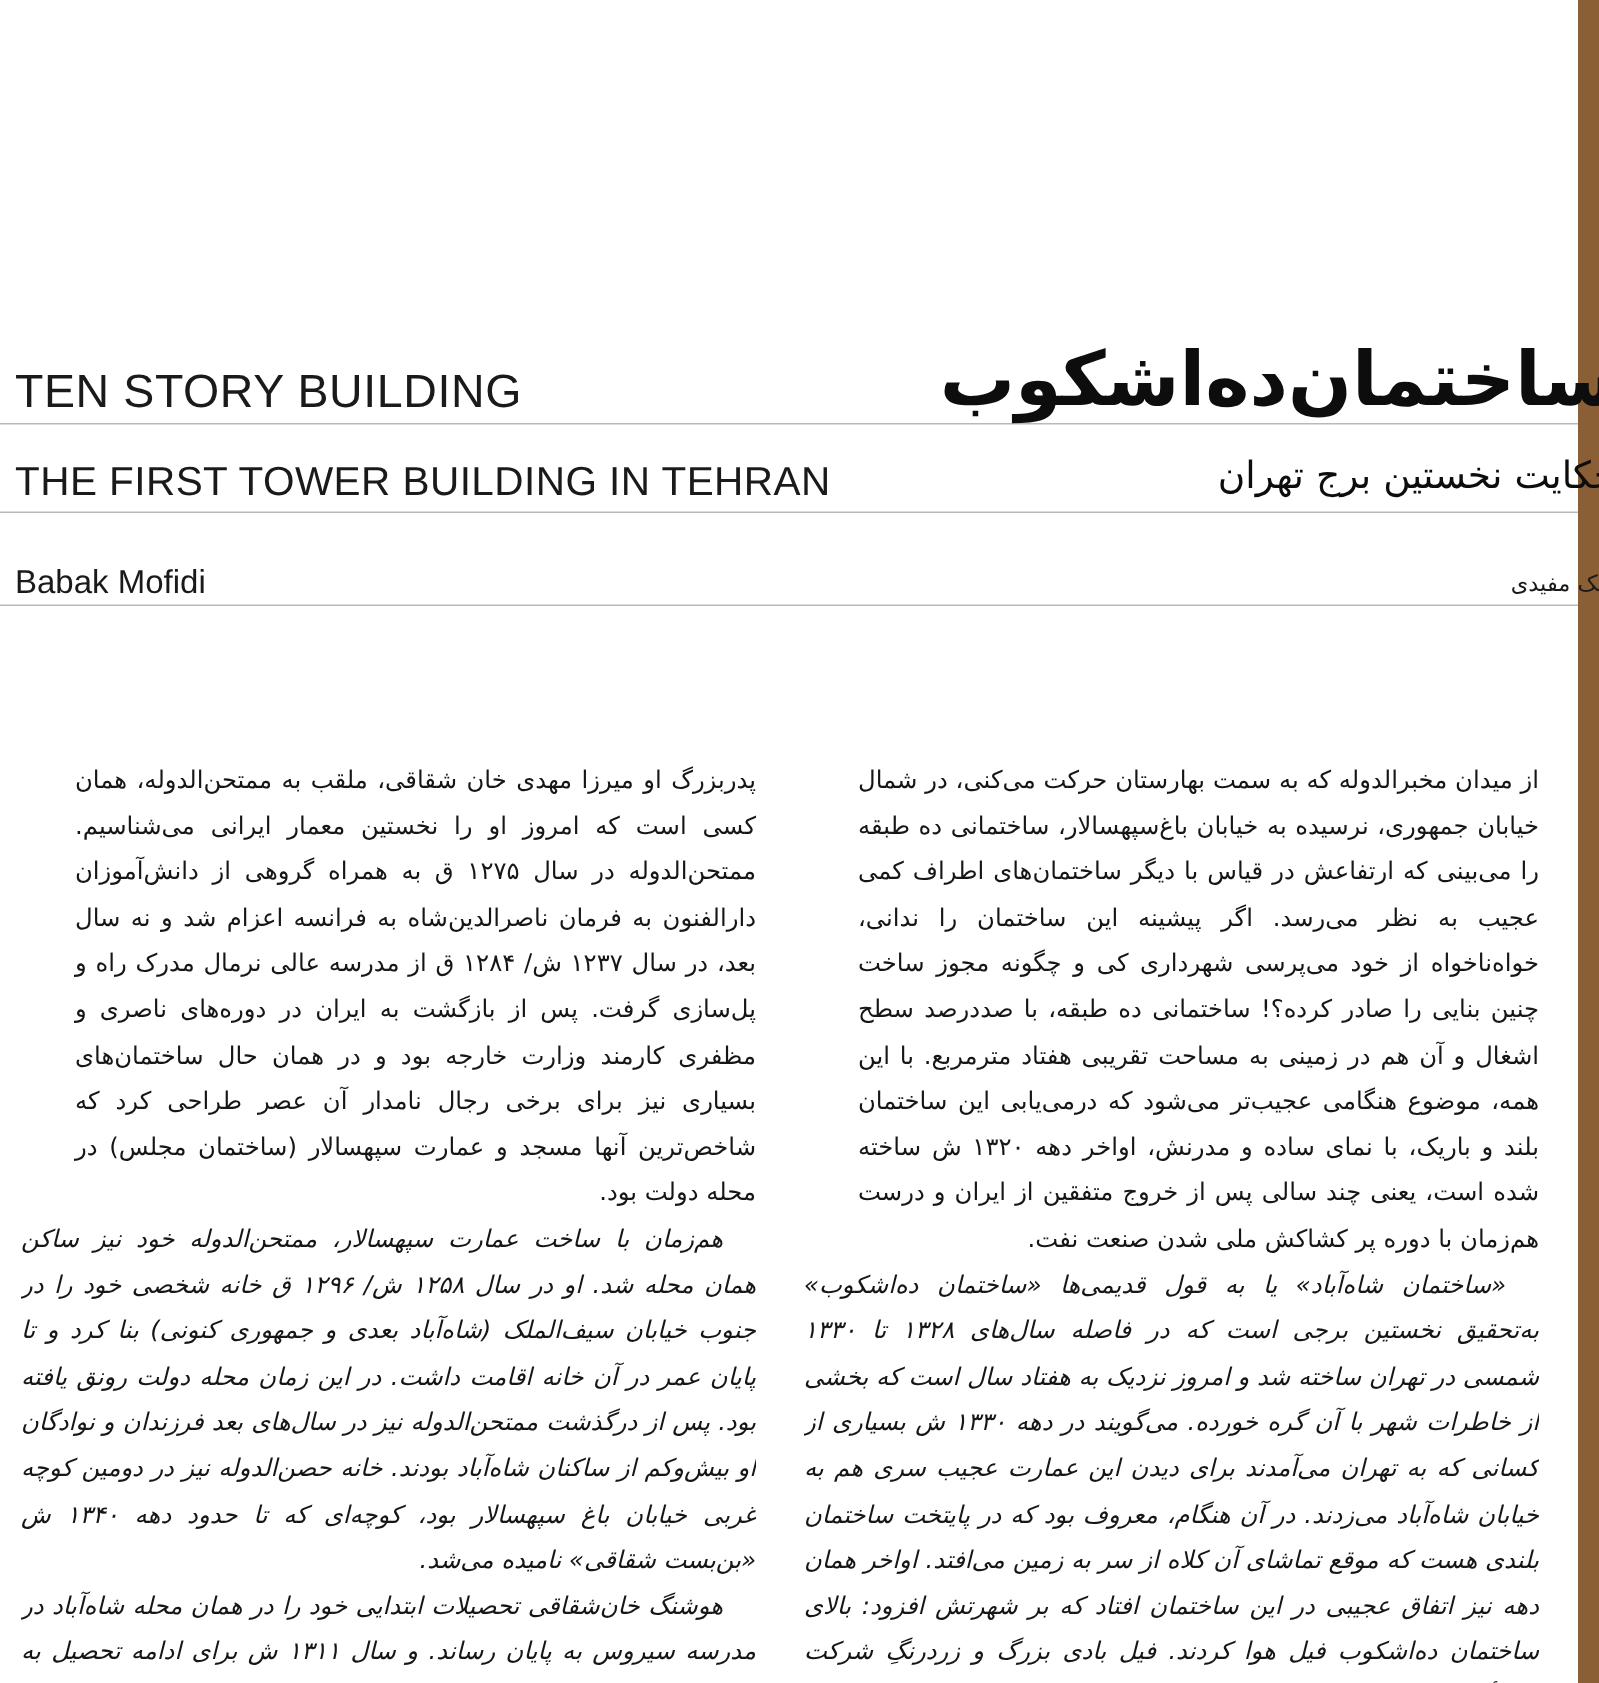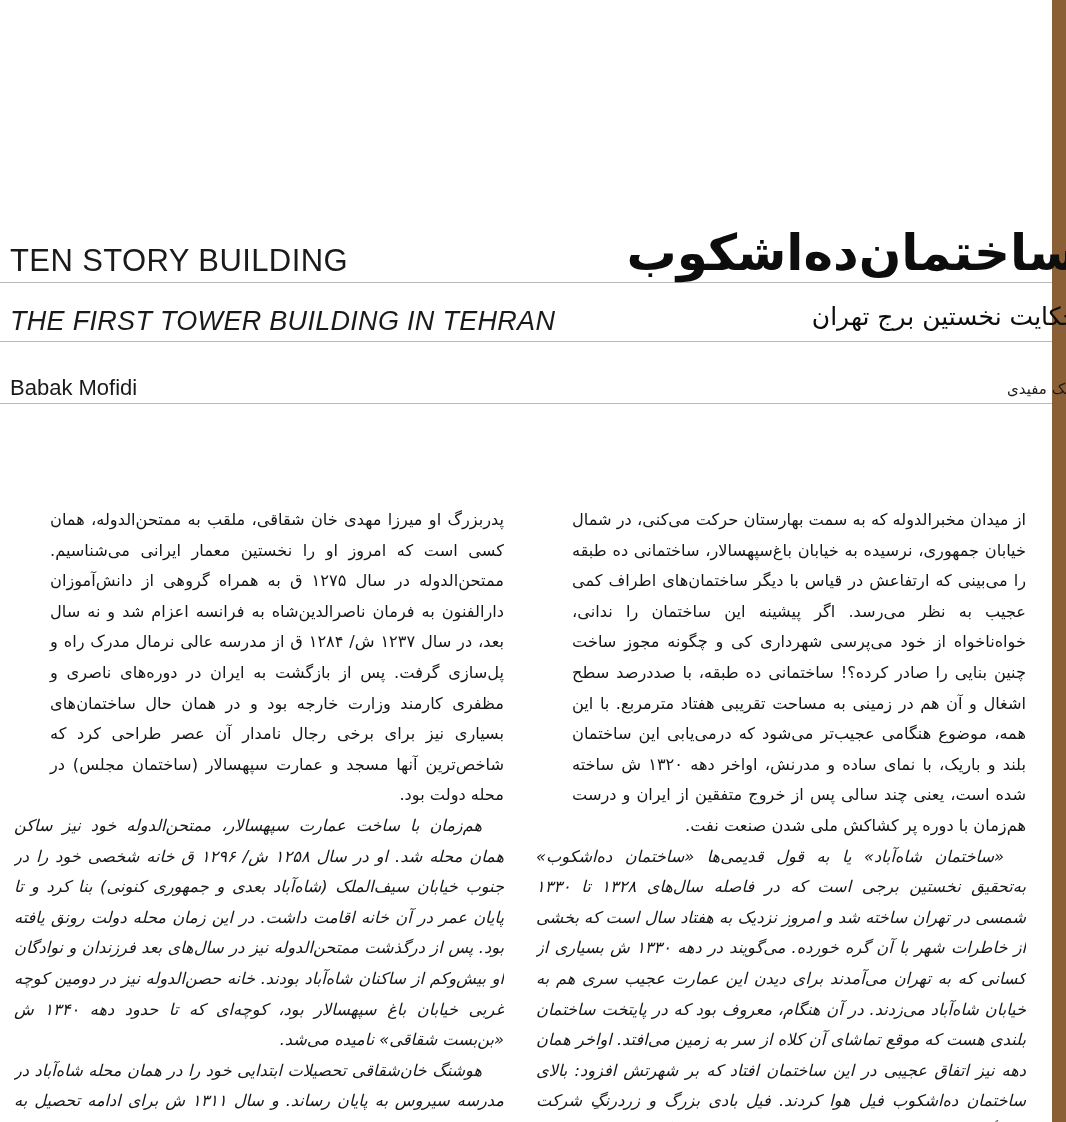--- a/index.html
+++ b/index.html
@@ -78,21 +78,20 @@
   .en-subtitle {
     position: absolute;
     left: 10px;
     top: 305px;
     font-size: 27px;
     font-weight: 400;
     letter-spacing: 0.3px;
     line-height: 32px;
     color: #1a1a1a;
     white-space: nowrap;
-    font-style: italic;
   }
   .en-author {
     position: absolute;
     left: 10px;
     top: 376px;
     font-size: 22px;
     font-weight: 400;
     line-height: 24px;
     color: #1a1a1a;
     white-space: nowrap;

